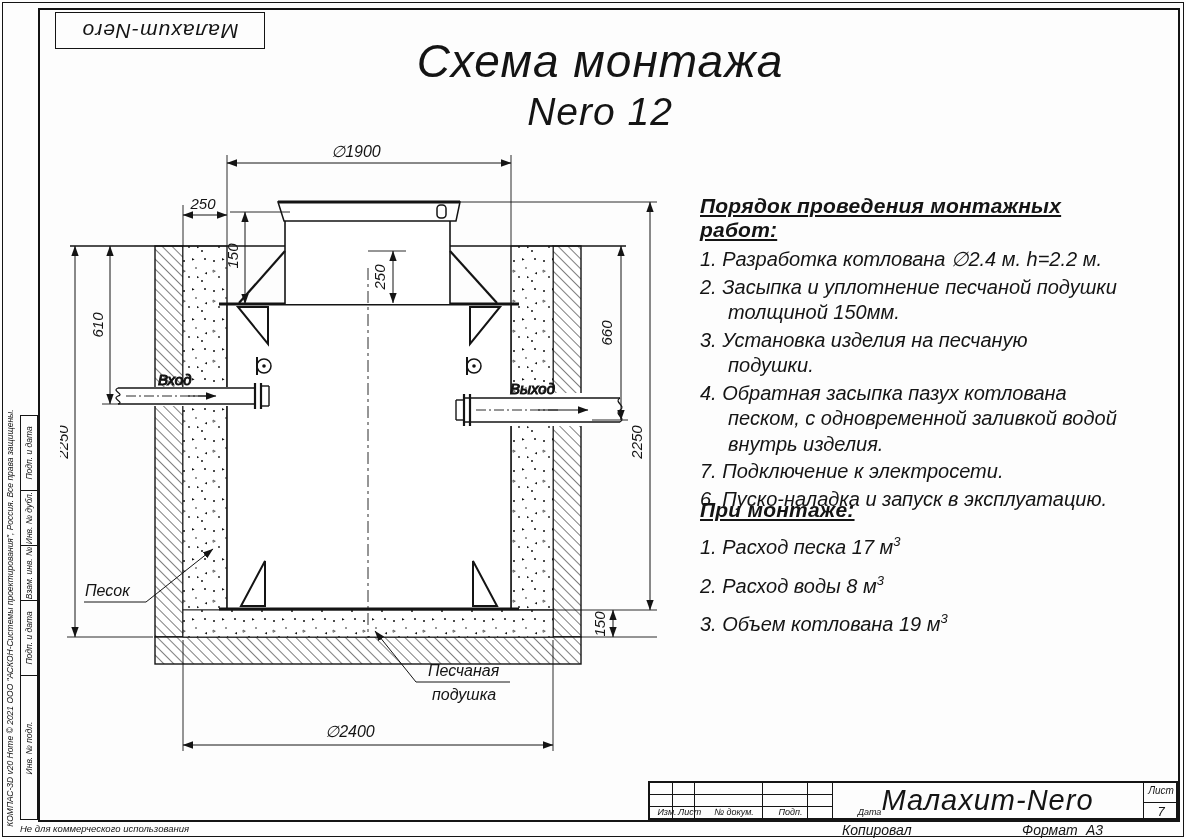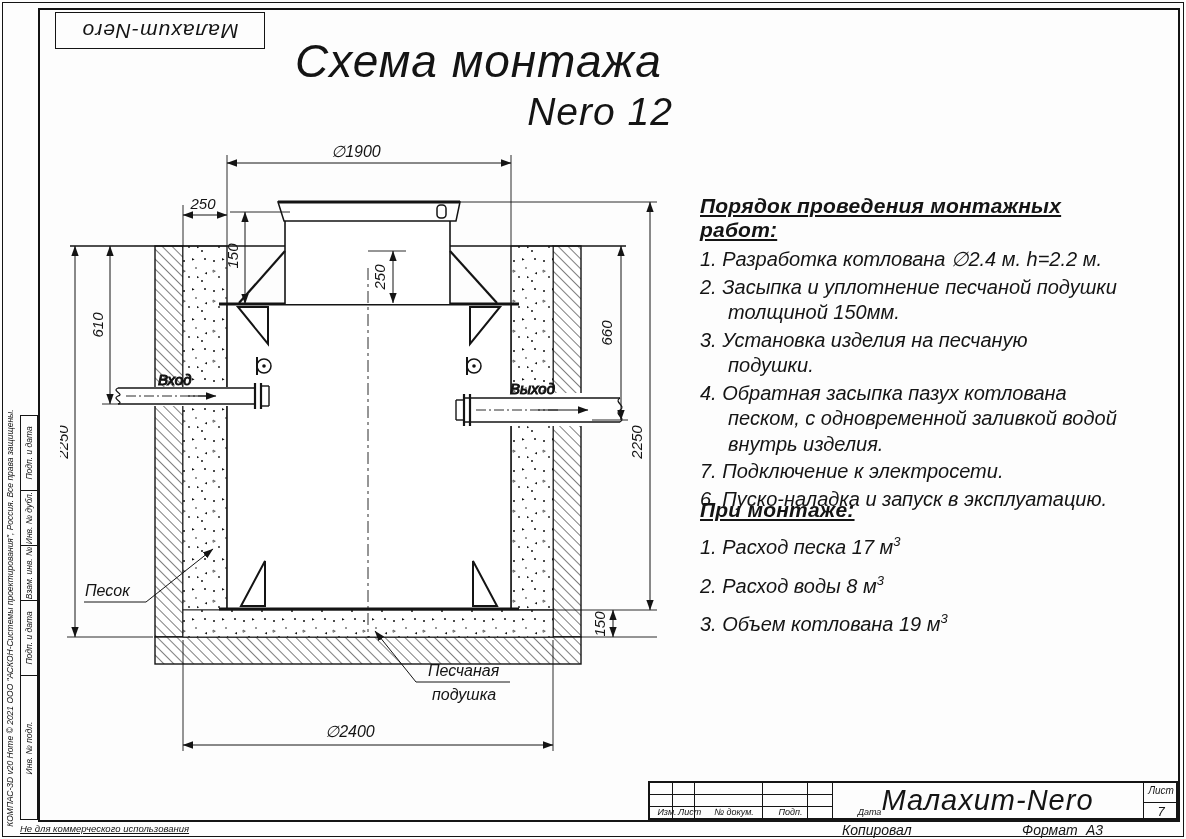--- a/index.html
+++ b/index.html
@@ -2,27 +2,27 @@
 <html><head>
 <meta charset="utf-8">
 <style>
   html,body{margin:0;padding:0;background:#9a9a9a;}
   #sheet{position:relative;width:1186px;height:839px;background:#fdfdfd;overflow:hidden;
          font-family:"Liberation Sans",sans-serif;color:#141414;}
   .abs{position:absolute;}
   .frame{position:absolute;border:2px solid #141414;}
   .thinframe{position:absolute;border:1px solid #141414;}
   .it{font-style:italic;}
-  .nw{white-space:nowrap;text-decoration:underline;}
+  .nw{white-space:nowrap;}
   
   #logo-box{left:55px;top:12px;width:208px;height:35px;border:1.6px solid #141414;}
   #logo-box span{position:absolute;left:50%;top:50%;transform:translate(-50%,-50%) rotate(180deg);
     font-size:21px;font-style:italic;white-space:nowrap;letter-spacing:1px;}
   
-  #main-title{left:295px;top:34px;width:610px;font-size:46px;font-style:italic;letter-spacing:1px;}
+  #main-title{left:295px;top:34px;width:610px;font-size:46px;font-style:italic;text-align:center;letter-spacing:1px;}
   #subtitle{left:295px;top:90px;width:610px;font-size:39px;font-style:italic;text-align:center;letter-spacing:1px;}
   
   #instr{left:700px;top:194px;width:418px;}
   .h-ul{font-size:21px;font-weight:bold;font-style:italic;text-decoration:underline;margin-bottom:5px;letter-spacing:.2px;}
   .step{font-size:20px;font-style:italic;line-height:25.5px;padding-left:28px;text-indent:-28px;margin-bottom:2px;}
   #montage{left:700px;top:498px;width:418px;}
   .mitem{font-size:20px;font-style:italic;margin-bottom:14px;}
   .mitem sup{font-size:13px;}
   
   #tblock{left:648px;top:781px;width:530px;height:39px;border:2px solid #141414;box-sizing:border-box;}

